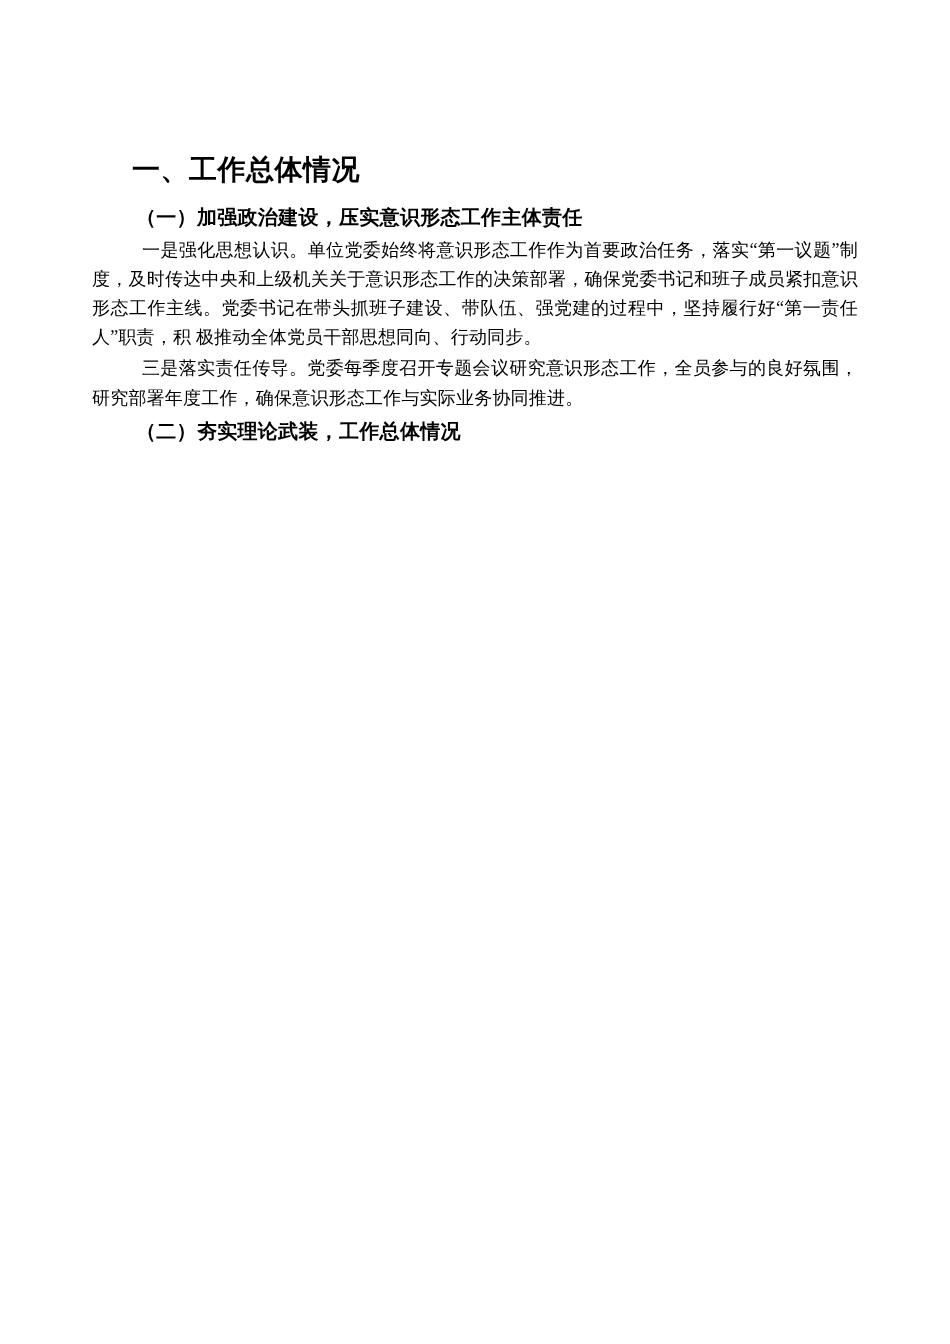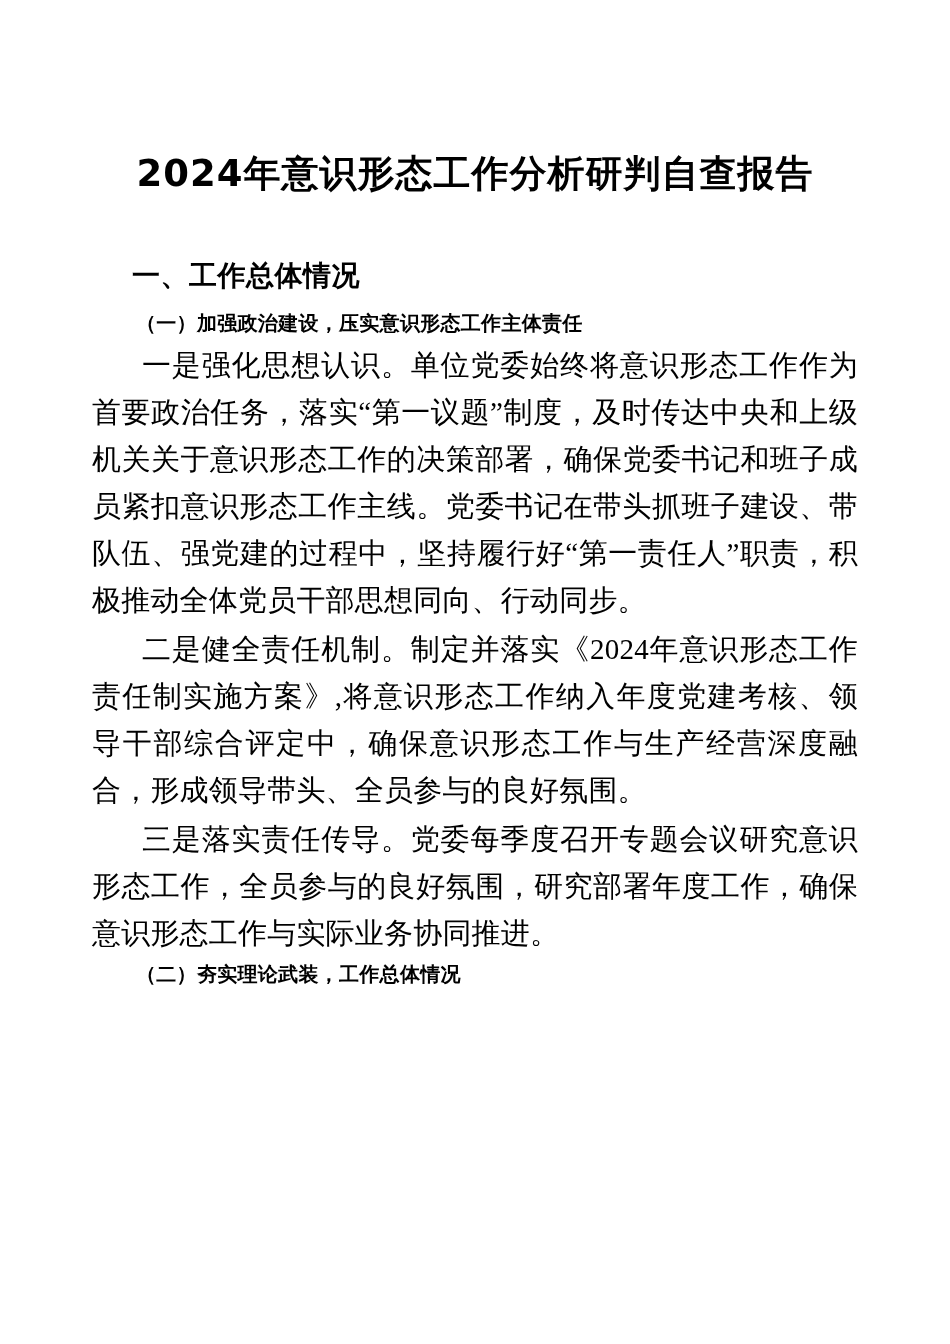--- a/index.html
+++ b/index.html
@@ -44,40 +44,38 @@
   .heading-2 {
     font-family: "DejaVu Sans", "Liberation Sans", sans-serif;
     font-size: 20px;
     font-weight: 700;
     margin: 0 0 2px 0;
     text-indent: 44px;
     line-height: 1.62;
     letter-spacing: 0.3px;
   }
   .para {
-    font-size: 29px;
+    font-size: 18px;
     line-height: 1.62;
     margin: 0 0 2px 0;
     text-indent: 50px;
     text-align: justify;
     text-justify: inter-ideograph;
     letter-spacing: 0.2px;
   }
 </style>
 </head>
 <body>
 
 <div class="page">
 
-  <h1 class="doc-title">2024年意识形态工作分析研判自查报告</h1>
 
   <h2 class="heading-1">一、工作总体情况</h2>
 
   <h3 class="heading-2">（一）加强政治建设，压实意识形态工作主体责任</h3>
 
   <p class="para">一是强化思想认识。单位党委始终将意识形态工作作为首要政治任务，落实“第一议题”制度，及时传达中央和上级机关关于意识形态工作的决策部署，确保党委书记和班子成员紧扣意识形态工作主线。党委书记在带头抓班子建设、带队伍、强党建的过程中，坚持履行好“第一责任人”职责，积 极推动全体党员干部思想同向、行动同步。</p>
-  <p class="para">二是健全责任机制。制定并落实《2024年意识形态工作责任制实施方案》,将意识形态工作纳入年度党建考核、领导干部综合评定中，确保意识形态工作与生产经营深度融合，形成领导带头、全员参与的良好氛围。</p>
   <p class="para">三是落实责任传导。党委每季度召开专题会议研究意识形态工作，全员参与的良好氛围，研究部署年度工作，确保意识形态工作与实际业务协同推进。</p>
 
   <h3 class="heading-2">（二）夯实理论武装，工作总体情况</h3>
 
 
 </div>
 
 </body></html>

